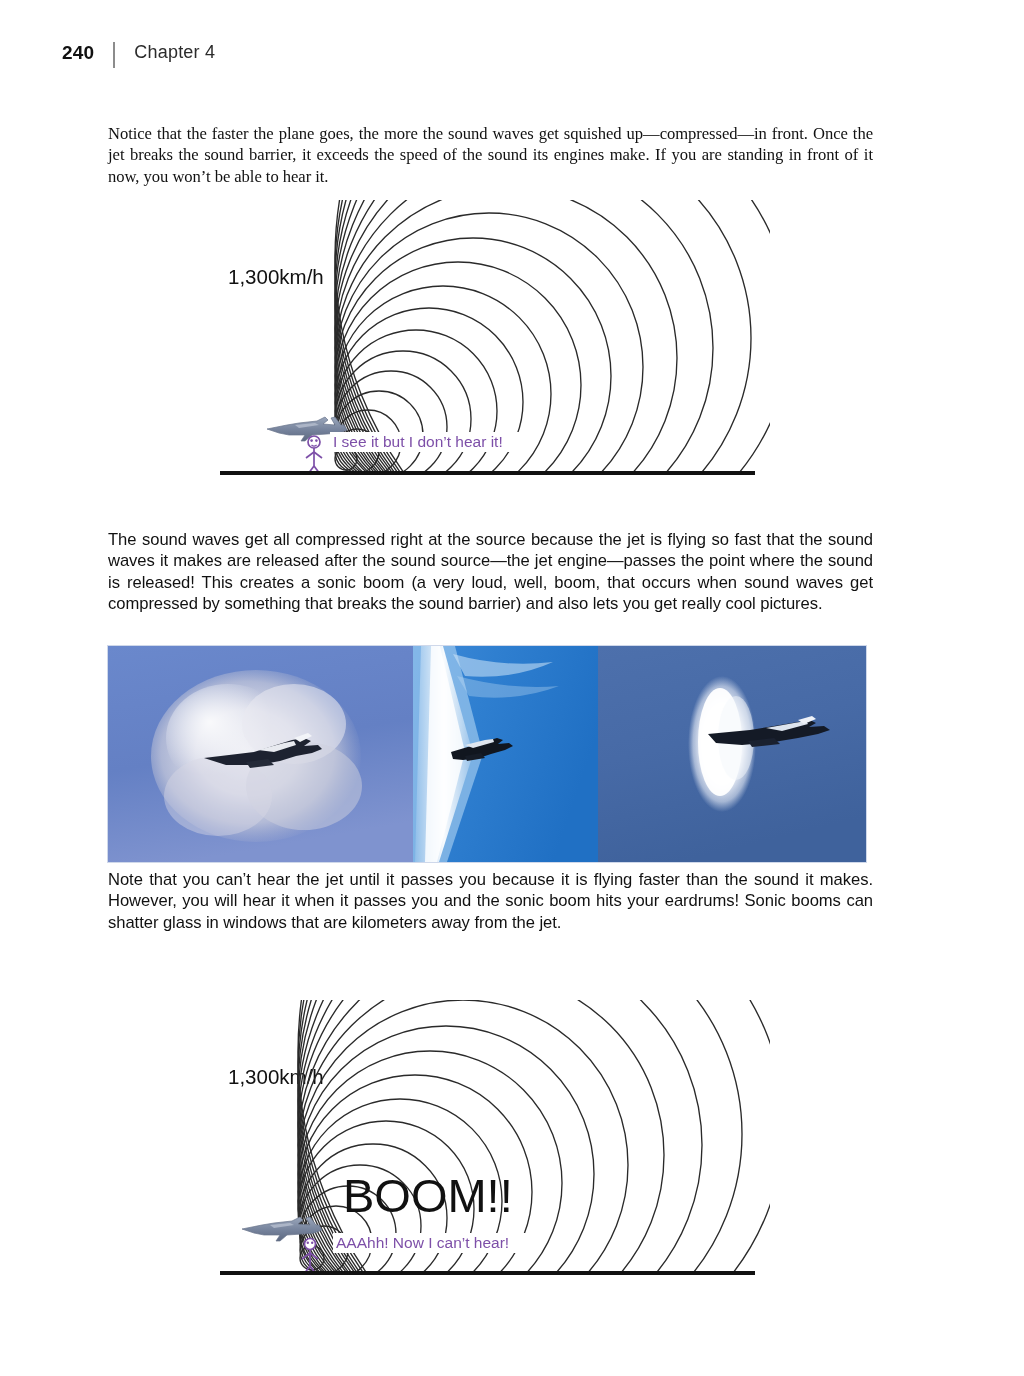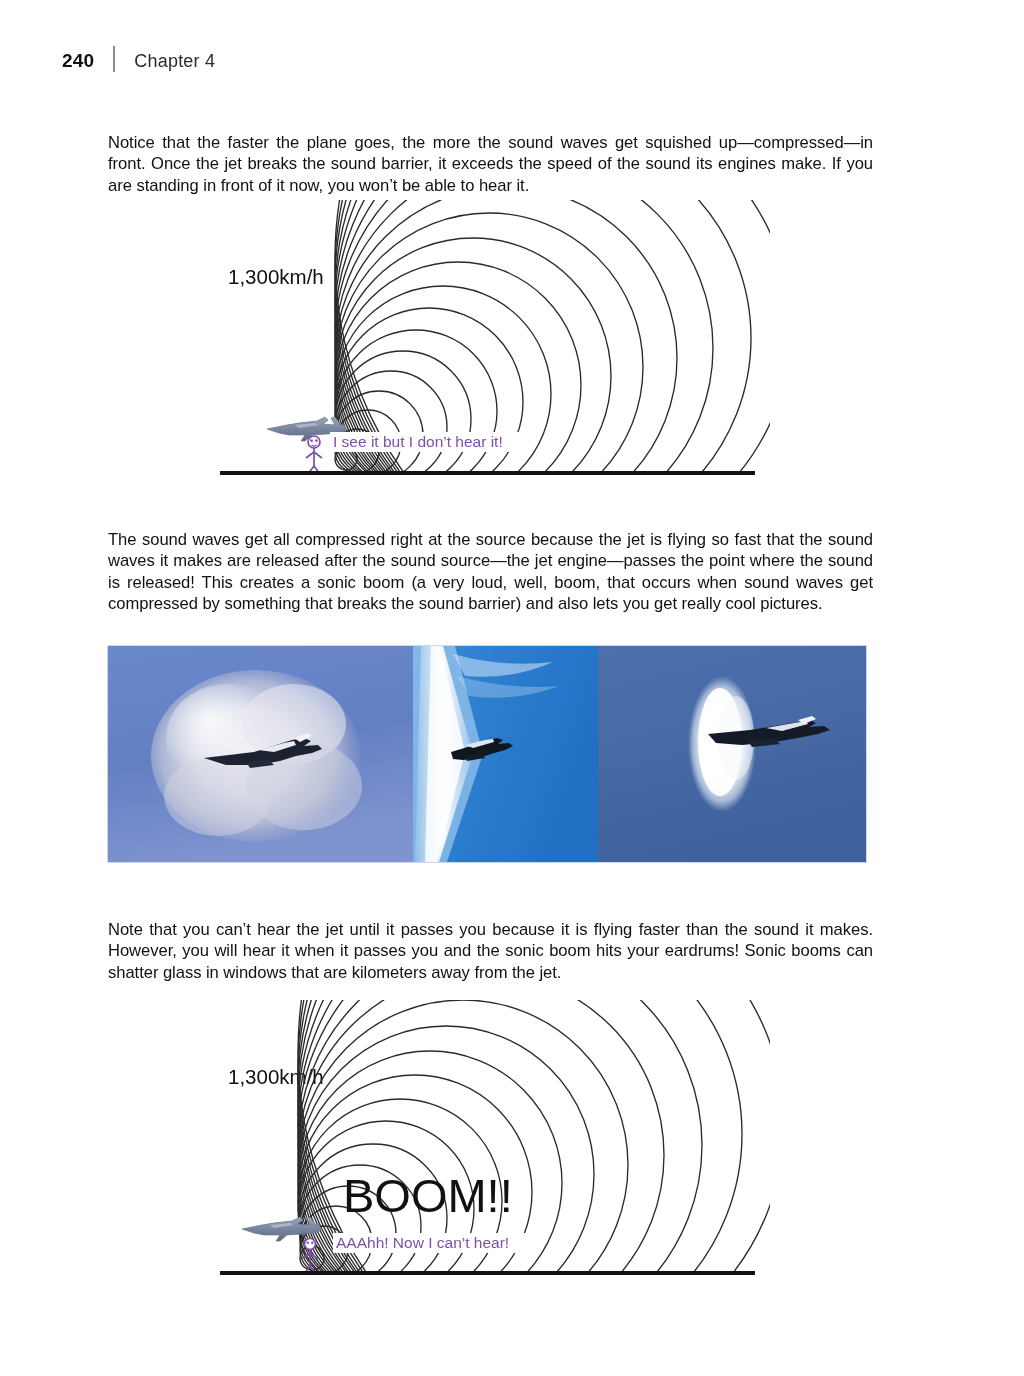--- a/index.html
+++ b/index.html
@@ -9,21 +9,21 @@
     background:#ffffff;
     font-family:"Liberation Sans", sans-serif;
     color:#1a1a1a;
     position:relative;
     overflow:hidden;
   }
 
   
   .runhead {
     position:absolute; left:62px; top:42px;
-    display:flex; align-items:flex-end; gap:19px;
+    display:flex; align-items:flex-start; gap:19px;
     height:30px;
   }
   .runhead .folio {
     font-size:19px; font-weight:bold; letter-spacing:0.2px; color:#111;
   }
   .runhead .rule {
     width:2px; height:26px; background:#8c8c8c;
   }
   .runhead .chapter {
     font-size:18px; color:#2b2b2b; letter-spacing:0.2px;
@@ -33,23 +33,23 @@
   .para {
     position:absolute;
     left:108px; width:765px;
     font-size:16.6px;
     line-height:21.6px;
     text-align:justify;
     color:#111;
     letter-spacing:-0.05px;
   }
   .para b { font-weight:normal; }
-  #para1 { top:115px; }
+  #para1 { top:106px;font-family:Liberation Serif, serif; }
   #para2 { top:512px; }
-  #para3 { top:902px; }
+  #para3 { top:852px; }
 
   
   .figure { position:absolute; left:0; width:876px; }
   #fig1 { top:200px; height:290px; }
   #fig2 { top:1000px; height:290px; }
   .figure svg { display:block; }
 
   .speedlabel {
     font-family:"Liberation Sans", sans-serif;
     font-size:20.5px;

